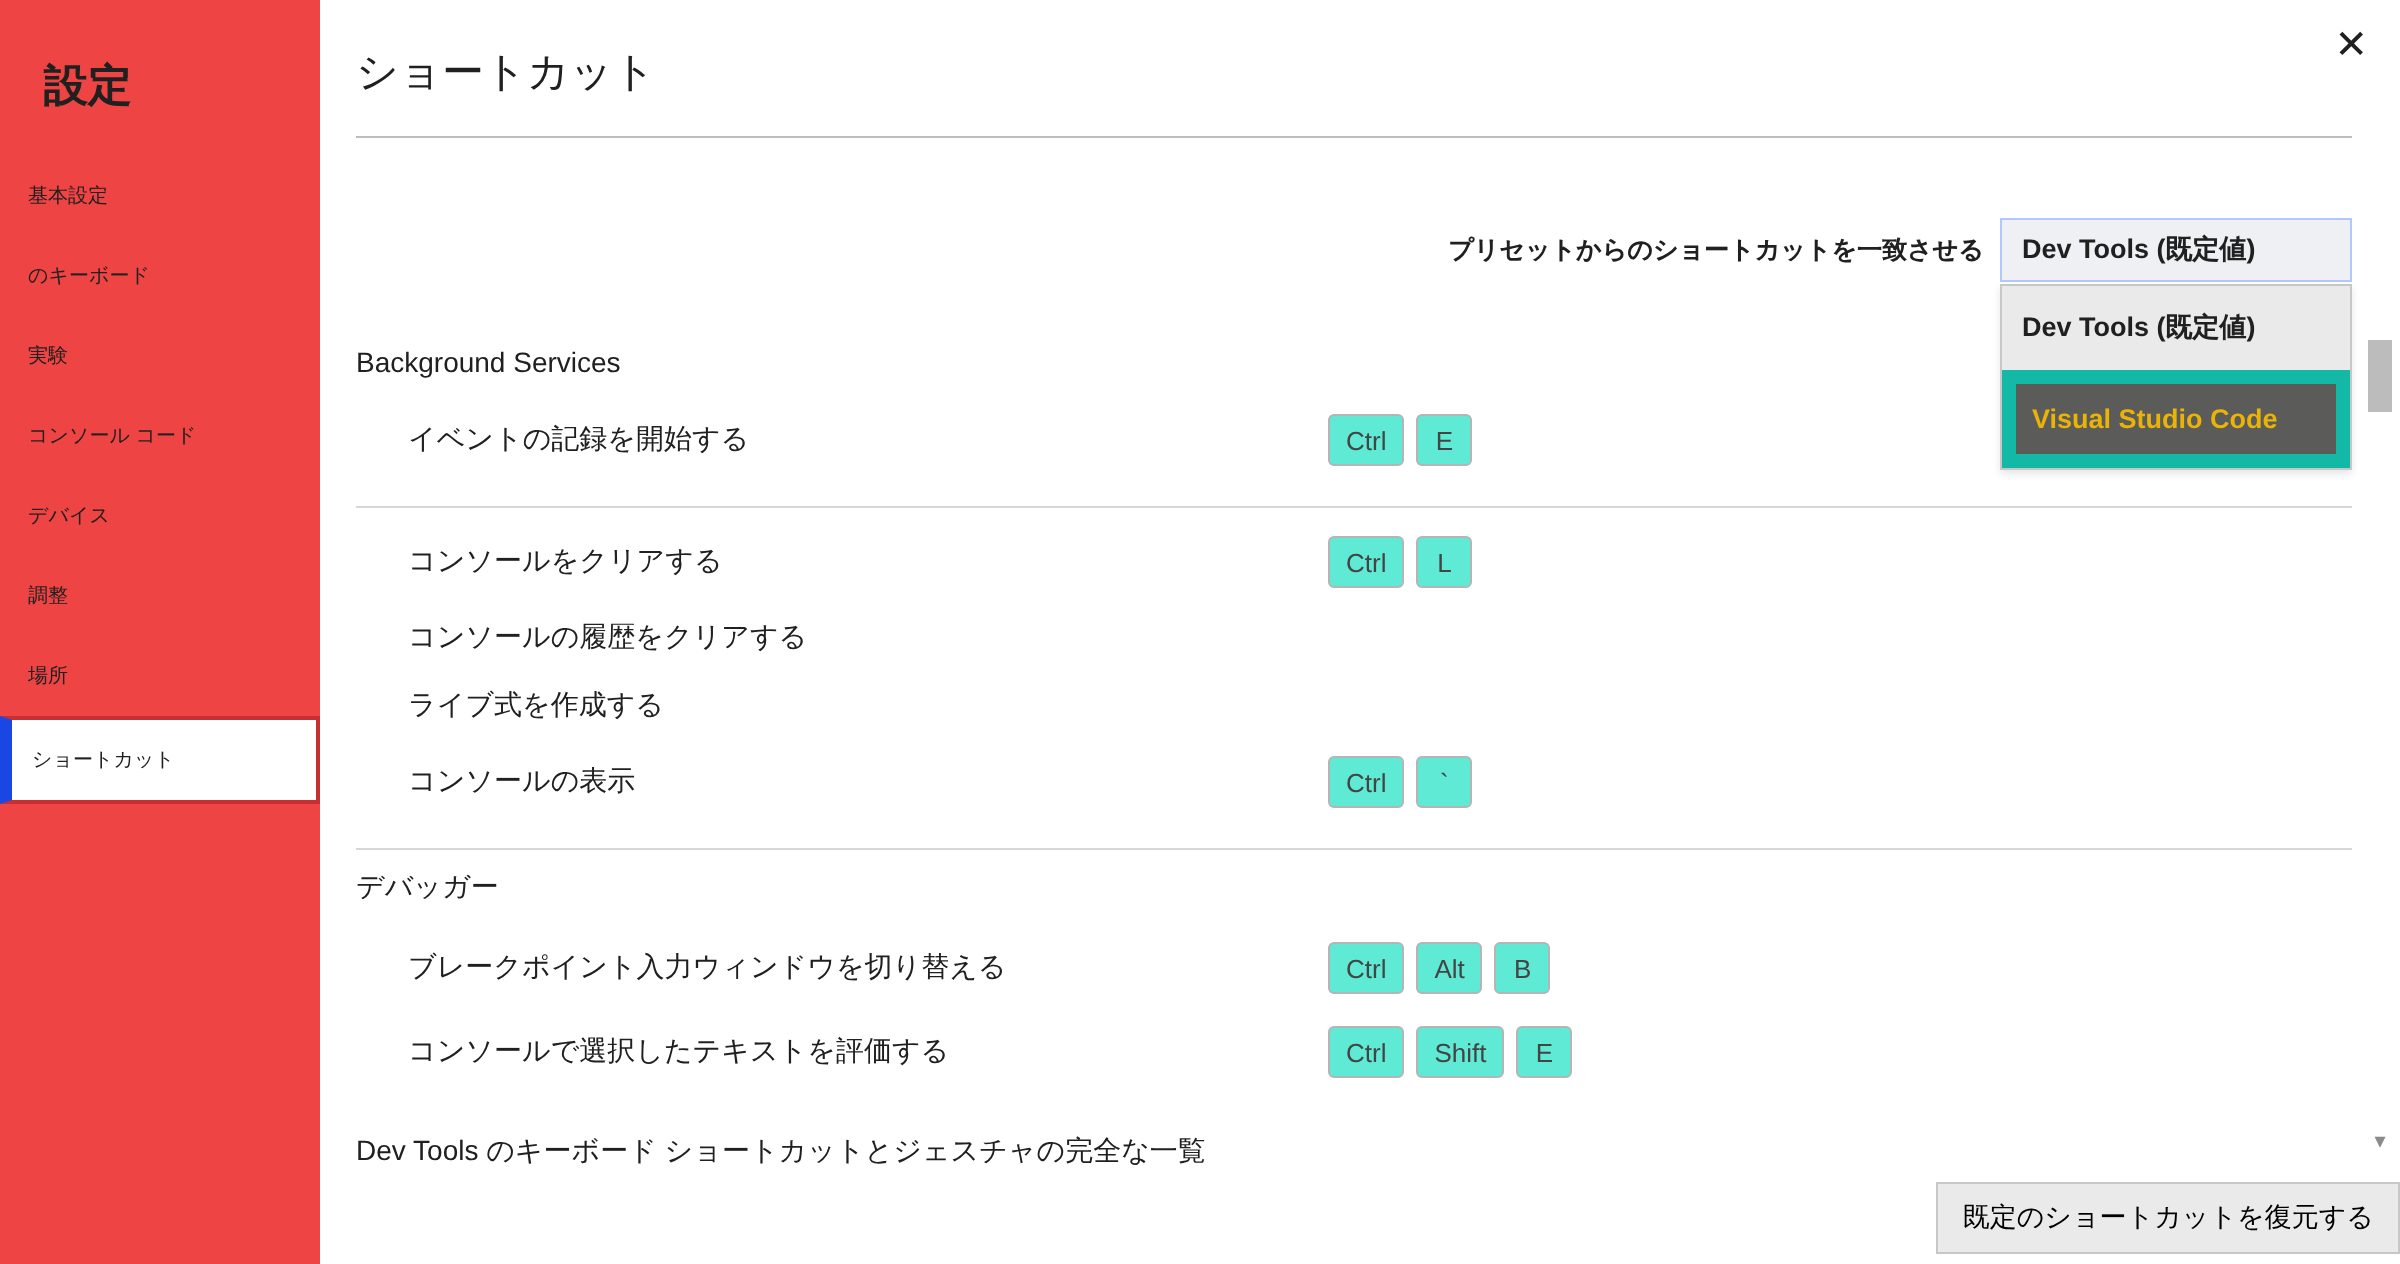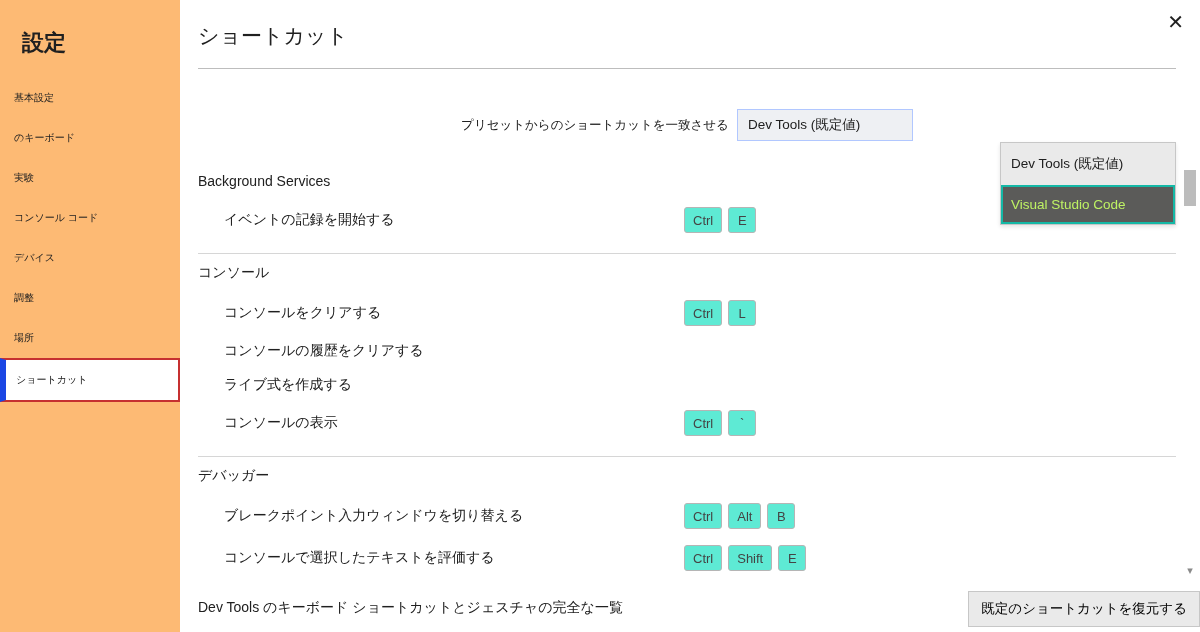--- a/index.html
+++ b/index.html
@@ -1,32 +1,32 @@
 <!DOCTYPE html>
 <html><head>
 <meta charset="utf-8">
 <style>
 * { box-sizing: border-box; margin: 0; padding: 0; }
 html, body { width: 1200px; height: 632px; font-family: "Meiryo", "Segoe UI", sans-serif; font-size: 14px; color: #202020; overflow: hidden; background: #fff; }
 .root { display: flex; width: 100%; height: 100%; }
-.sidebar { width: 180px; background: #fdba74; padding-top: 18px; }
+.sidebar { width: 160px; background: #ef4444; padding-top: 18px; }
 .sidebar-title { font-size: 22px; font-weight: 600; padding: 10px 18px 20px 22px; }
 .sidebar-item { padding: 13px 10px 13px 14px; font-size: 10px; cursor: pointer; }
 .sidebar-item.selected { border: 2px solid #c63030; border-left: 6px solid #1a46e4; background: #fff; padding-left: 10px; }
 .main { flex: 1; position: relative; padding: 22px 24px 0 18px; display: flex; flex-direction: column; }
 .close-x { position: absolute; top: 10px; right: 16px; font-size: 20px; cursor: pointer; }
 .main-title { font-size: 21px; font-weight: 400; padding: 0 0 12px 0; }
 .hr { border: none; border-top: 1px solid #bdbdbd; margin: 6px 0 0 0; }
 .hr-light { border: none; border-top: 1px solid #d6d6d6; margin: 6px 0; }
-.preset-row { display: flex; justify-content: center; align-items: center; margin-top: 40px; margin-bottom: 28px; gap: 8px; position: relative; }
+.preset-row { display: flex; justify-content: flex-end; align-items: center; margin-top: 40px; margin-bottom: 28px; gap: 8px; position: relative; font-weight: bold; }
 .preset-label { font-size: 12.5px; }
 .preset-select { width: 176px; height: 32px; border: 1px solid #b1c7ff; background: #eef0f3; padding: 6px 10px; font-size: 13.5px; text-align: left; cursor: pointer; display: flex; align-items: center; }
 .dropdown { position: absolute; top: 33px; right: 0; width: 176px; background: #eaeaea; border: 1px solid #c7c7c7; box-shadow: 0 2px 4px rgba(0,0,0,.1); }
 .dropdown-opt { padding: 12px 10px; font-size: 13.5px; cursor: pointer; }
-.dropdown-opt.hl { background: #5b5b59; color: #bef264; border: 2px solid #14b8a6; padding: 10px 8px; }
+.dropdown-opt.hl { background: #5b5b59; color: #eab308; border: 7px solid #14b8a6; padding: 10px 8px; }
 .section { margin-bottom: 6px; }
 .section-head { font-size: 14px; padding: 4px 0 10px 0; }
 .row { display: flex; align-items: center; padding: 8px 0 8px 26px; }
 .row-label { width: 460px; font-size: 14px; }
 .keys { display: flex; gap: 6px; }
 .key { display: inline-flex; align-items: center; justify-content: center; min-width: 28px; height: 26px; padding: 2px 8px; border: 1px solid #b5b5b5; border-radius: 3px; background: #5eead4; font-size: 13px; color: #444; }
 .footer-link { padding: 14px 0 12px 0; font-size: 14px; }
 .restore-btn { position: absolute; right: 0; bottom: 5px; background: #eaeaea; border: 1px solid #c7c7c7; padding: 8px 12px; font-size: 13.5px; cursor: pointer; }
 .scrollbar { position: absolute; right: 2px; top: 170px; bottom: 70px; width: 16px; }
 .scroll-thumb { position: absolute; right: 2px; top: 0; width: 12px; height: 36px; background: #bcbcbc; }
@@ -70,21 +70,20 @@
         <div class="row-label">イベントの記録を開始する</div>
         <div class="keys">
           <span class="key">Ctrl</span>
           <span class="key">E</span>
         </div>
       </div>
     </div>
     <hr class="hr-light">
 
     <div class="section">
-      <div class="section-head">コンソール</div>
       <div class="row">
         <div class="row-label">コンソールをクリアする</div>
         <div class="keys">
           <span class="key">Ctrl</span>
           <span class="key">L</span>
         </div>
       </div>
       <div class="row">
         <div class="row-label">コンソールの履歴をクリアする</div>
       </div>

